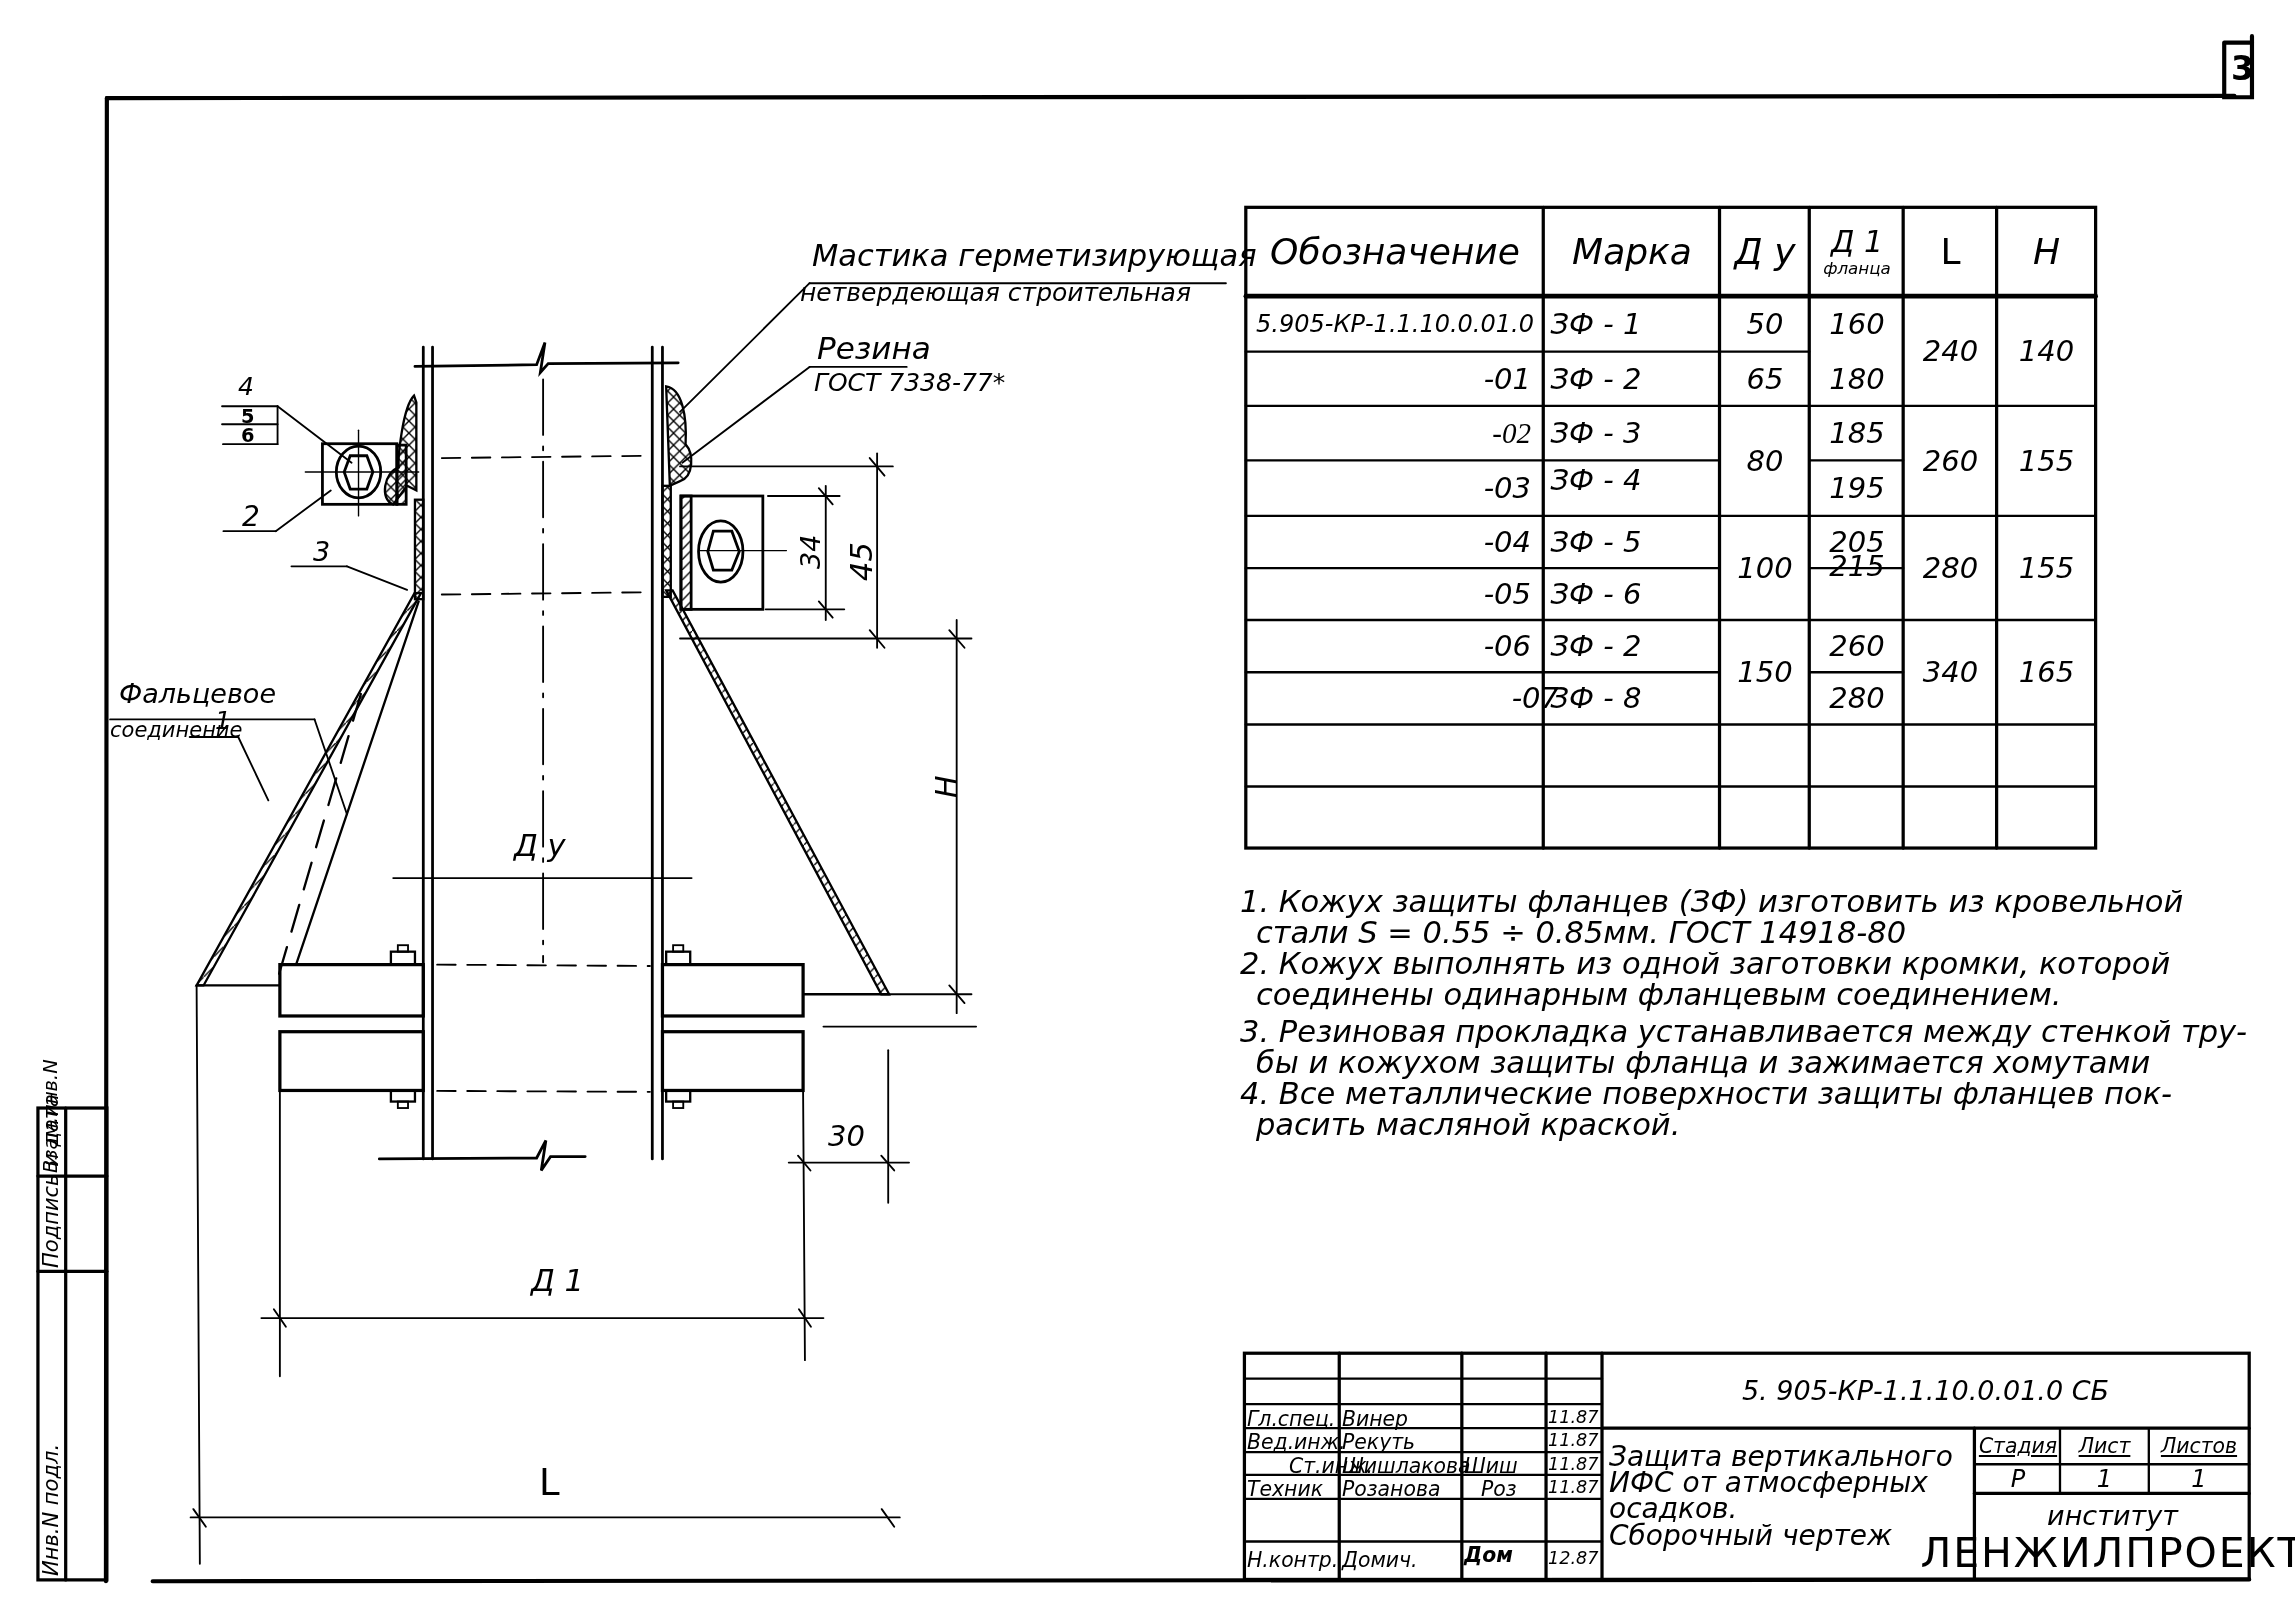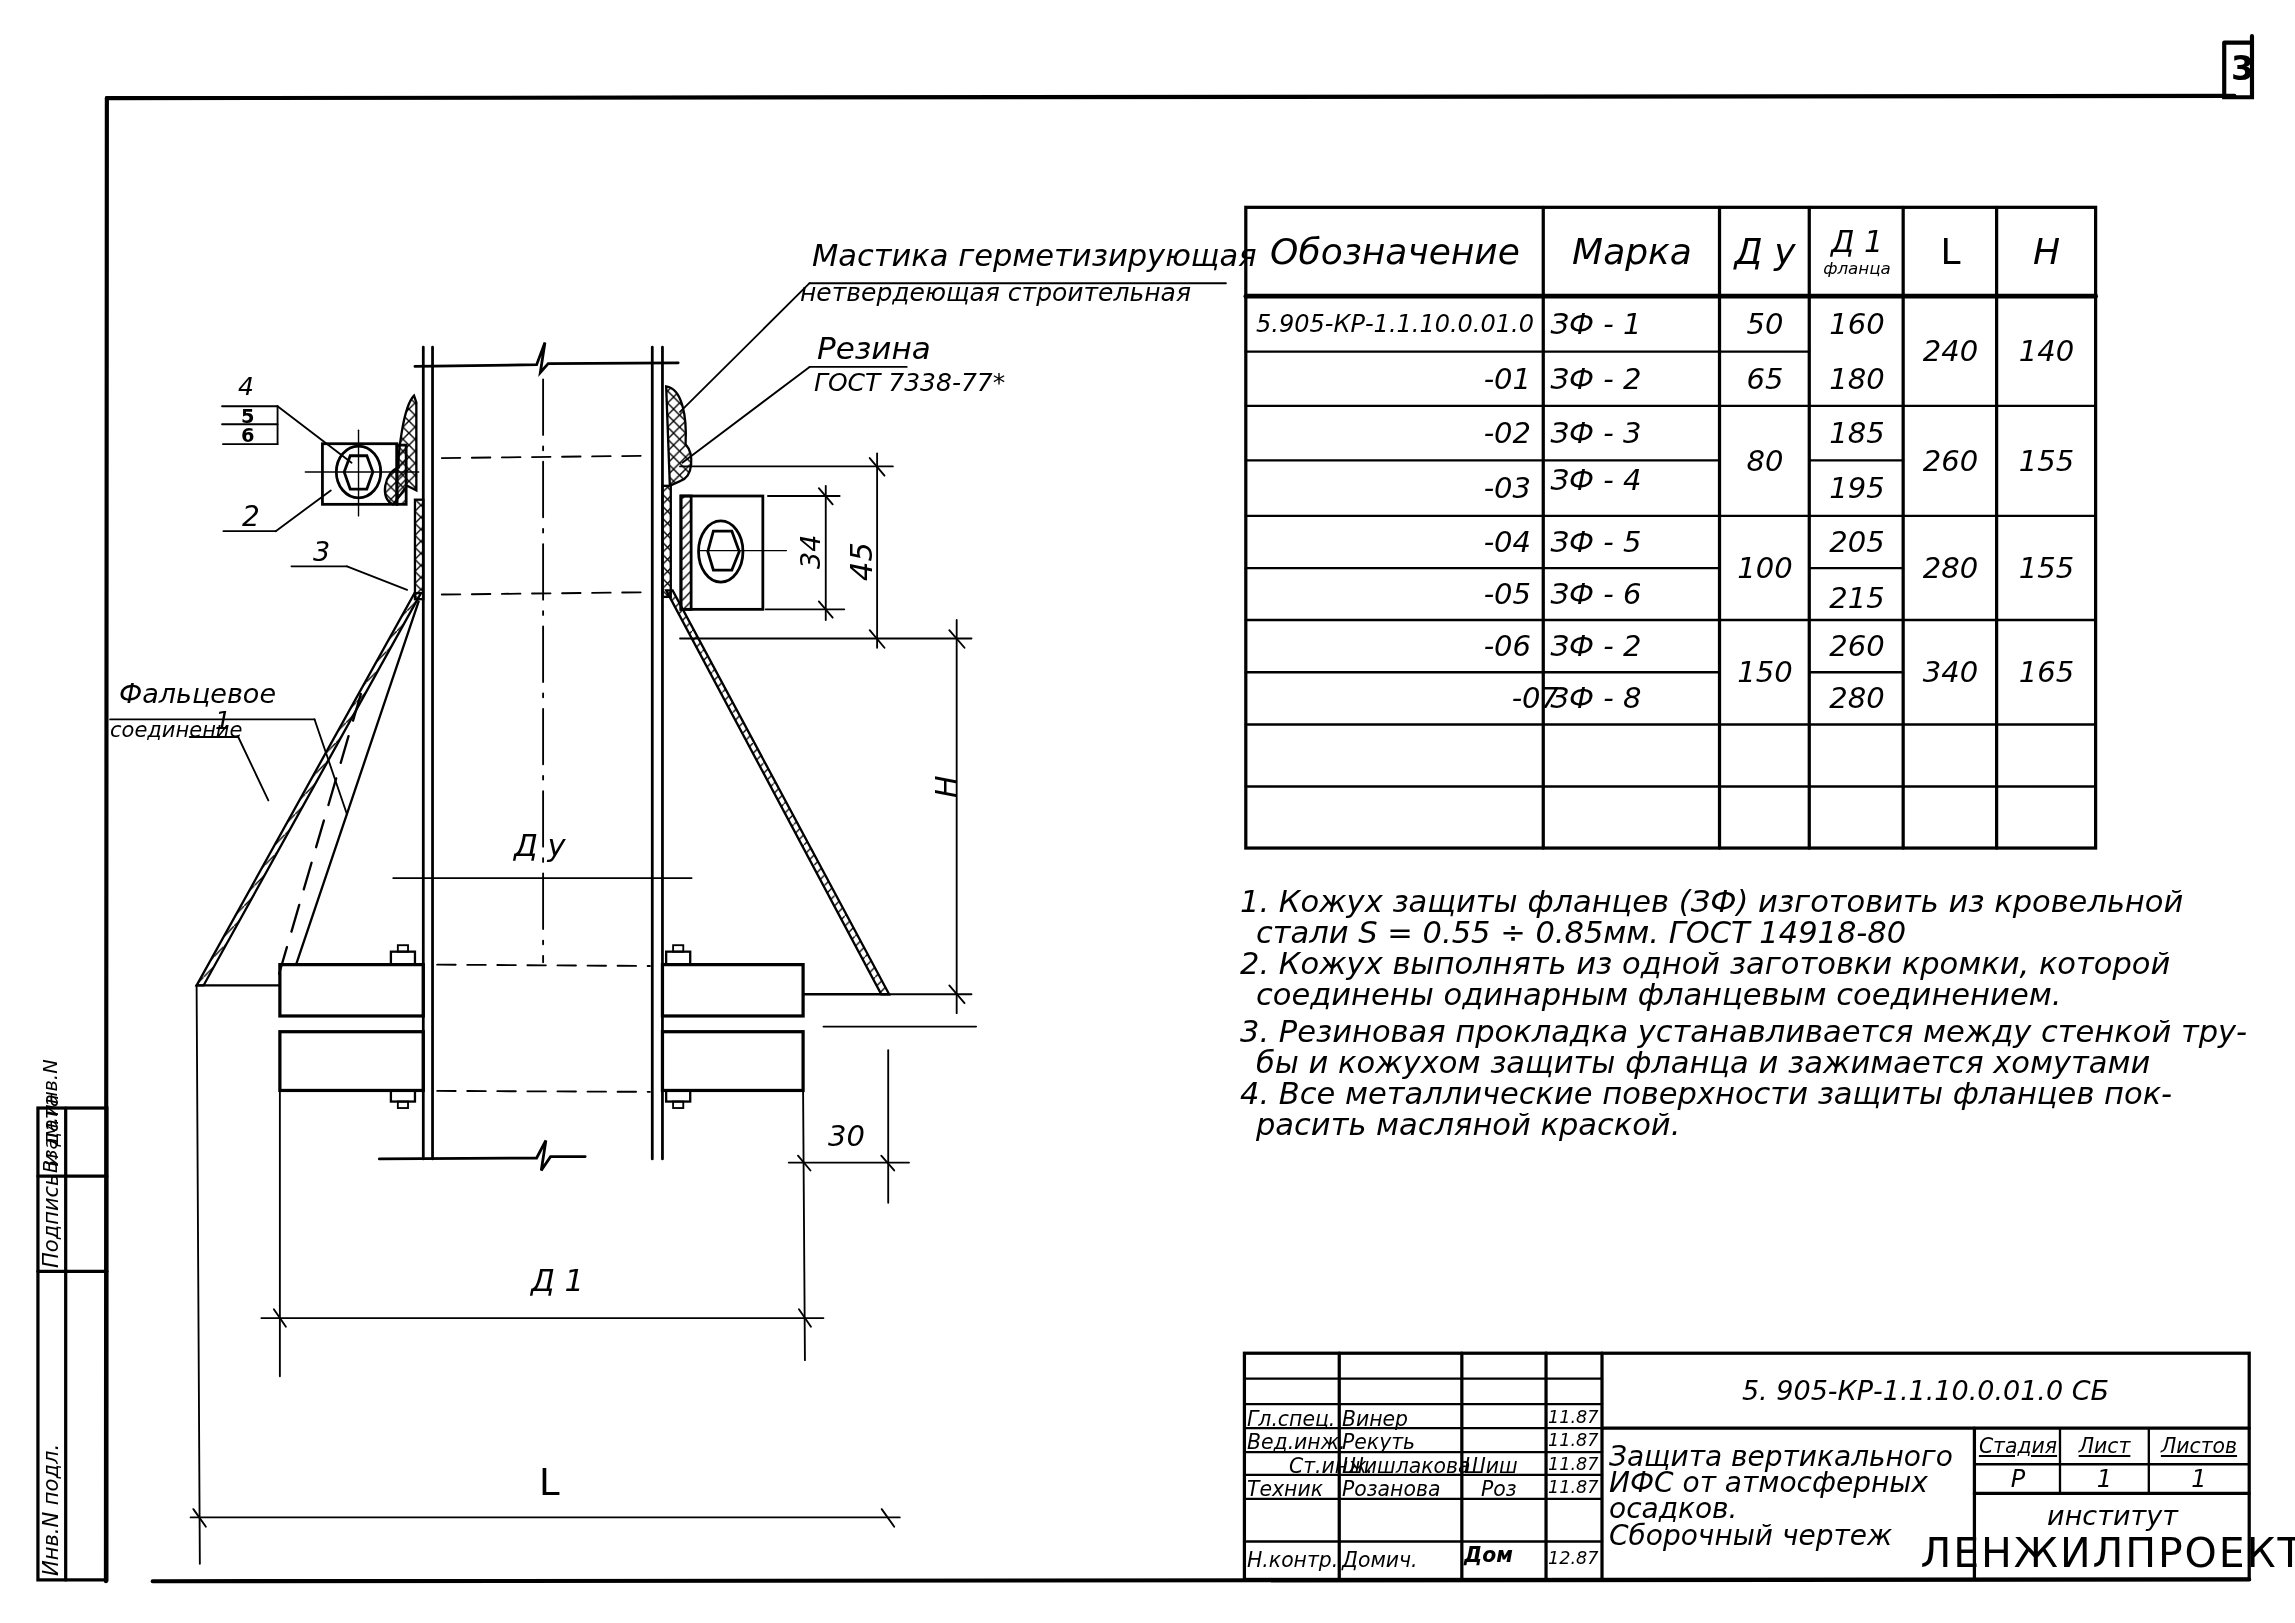--- a/index.html
+++ b/index.html
@@ -256,21 +256,21 @@
     <div class="cell hdr" style="left:1720px;top:207px;width:90px;height:89px;">Д у</div>
     <div class="cell" style="left:1810px;top:207px;width:94px;height:89px;flex-direction:column;">
       <span style="font-size:30px;">Д 1</span>
       <span style="font-size:16.7px;margin-top:2.8px;">фланца</span>
     </div>
     <div class="cell hdr" style="left:1904px;top:207px;width:93px;height:89px;font-style:normal;">L</div>
     <div class="cell hdr" style="left:1997px;top:207px;width:99px;height:89px;">Н</div>
 
     <div class="cell val" style="left:1246px;top:296px;width:298px;height:56px;font-size:24px;">5.905-КР-1.1.10.0.01.0</div>
     <div class="cell val r" style="left:1246px;top:352px;width:298px;height:54px;">-01</div>
-    <div class="cell val r" style="left:1246px;top:406px;width:298px;height:55px;">-02</div>
+    <div class="cell val r" style="left:1246px;top:406px;width:298px;height:55px;font-family:Liberation Serif, serif;">-02</div>
     <div class="cell val r" style="left:1246px;top:460px;width:298px;height:56px;">-03</div>
     <div class="cell val r" style="left:1246px;top:516px;width:298px;height:52px;">-04</div>
     <div class="cell val r" style="left:1246px;top:568px;width:298px;height:52px;">-05</div>
     <div class="cell val r" style="left:1246px;top:620px;width:298px;height:52px;">-06</div>
     <div class="cell val r" style="left:1246px;top:672px;width:326px;height:52px;">-07</div>
 
     <div class="cell val l" style="left:1544px;top:296px;width:176px;height:56px;">ЗФ - 1</div>
     <div class="cell val l" style="left:1544px;top:352px;width:176px;height:54px;">ЗФ - 2</div>
     <div class="cell val l" style="left:1544px;top:406px;width:176px;height:55px;">ЗФ - 3</div>
     <div class="cell val l" style="left:1544px;top:452px;width:176px;height:56px;">ЗФ - 4</div>
@@ -283,21 +283,21 @@
     <div class="cell val" style="left:1720px;top:352px;width:90px;height:54px;">65</div>
     <div class="cell val" style="left:1720px;top:406px;width:90px;height:110px;">80</div>
     <div class="cell val" style="left:1720px;top:516px;width:90px;height:104px;">100</div>
     <div class="cell val" style="left:1720px;top:620px;width:90px;height:105px;">150</div>
 
     <div class="cell val" style="left:1810px;top:296px;width:94px;height:56px;">160</div>
     <div class="cell val" style="left:1810px;top:352px;width:94px;height:54px;">180</div>
     <div class="cell val" style="left:1810px;top:406px;width:94px;height:55px;">185</div>
     <div class="cell val" style="left:1810px;top:460px;width:94px;height:56px;">195</div>
     <div class="cell val" style="left:1810px;top:516px;width:94px;height:52px;">205</div>
-    <div class="cell val" style="left:1810px;top:572px;width:94px;height:52px;">215</div>
+    <div class="cell val" style="left:1810px;top:540px;width:94px;height:52px;">215</div>
     <div class="cell val" style="left:1810px;top:620px;width:94px;height:52px;">260</div>
     <div class="cell val" style="left:1810px;top:672px;width:94px;height:52px;">280</div>
 
     <div class="cell val" style="left:1904px;top:296px;width:93px;height:110px;">240</div>
     <div class="cell val" style="left:1904px;top:406px;width:93px;height:110px;">260</div>
     <div class="cell val" style="left:1904px;top:516px;width:93px;height:104px;">280</div>
     <div class="cell val" style="left:1904px;top:620px;width:93px;height:105px;">340</div>
 
     <div class="cell val" style="left:1997px;top:296px;width:99px;height:110px;">140</div>
     <div class="cell val" style="left:1997px;top:406px;width:99px;height:110px;">155</div>

